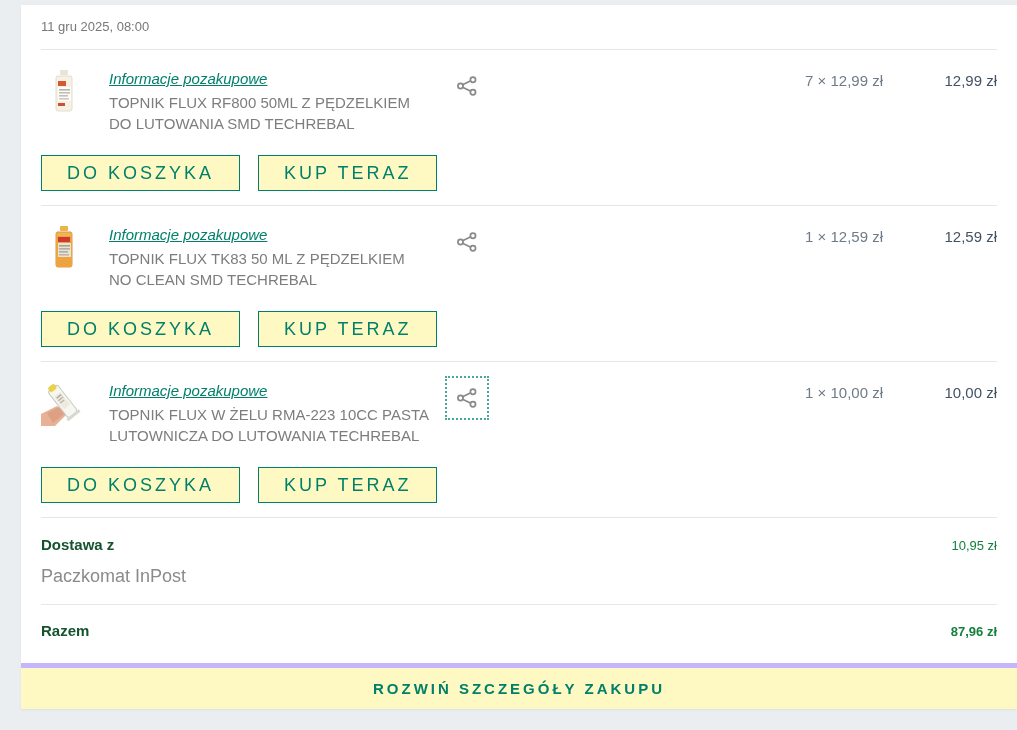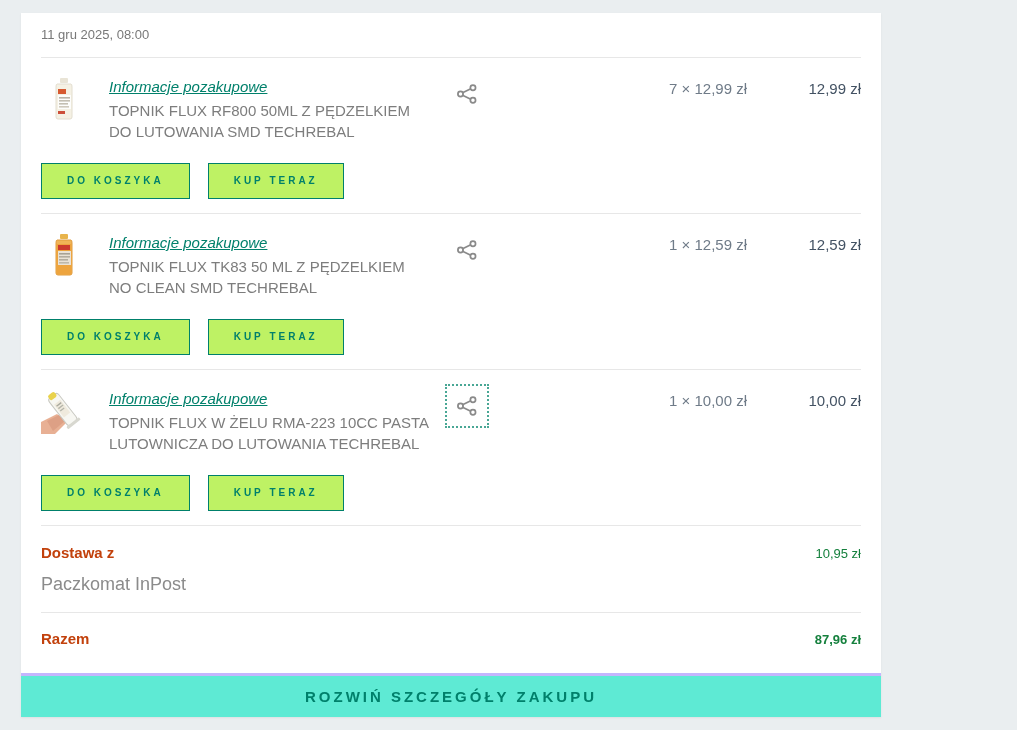--- a/index.html
+++ b/index.html
@@ -3,21 +3,21 @@
 <meta charset="utf-8">
 <style>
   html,body{margin:0;padding:0;}
   body{
     width:1017px;height:730px;position:relative;overflow:hidden;
     background:#eaeef0;
     font-family:"Liberation Sans","DejaVu Sans",sans-serif;
     -webkit-font-smoothing:antialiased;
   }
   .card{
-    position:absolute;left:21px;top:13px;width:860px;height:704px;
+    position:absolute;left:21px;top:5px;width:996px;height:704px;
     background:#ffffff;box-shadow:0 1px 2px rgba(0,0,0,.06);
     box-sizing:border-box;
   }
   .inner{padding:14px 20px 0 20px;}
   .date{font-size:13px;color:#787878;line-height:15px;}
   .seller-line{margin-top:5px;font-size:15px;color:#3c3c3c;line-height:19px;}
   .seller-link{color:#00806b;text-decoration:underline;cursor:pointer;}
   .divider{border:0;border-top:1px solid #e7e7e7;margin:15px 0 0 0;}
   .row-divider{border:0;border-top:1px solid #e7e7e7;margin:0;}
 
@@ -31,37 +31,37 @@
     width:44px;height:44px;box-sizing:border-box;padding:7px;
     border:2px dotted transparent;margin-left:16px;margin-top:-4px;
     background:transparent;display:flex;align-items:center;justify-content:center;cursor:pointer;
   }
   .share-btn.focused{border-color:#49a795;}
   .qty{justify-self:end;font-size:15px;color:#6f7b88;margin-top:4px;white-space:nowrap;}
   .price{justify-self:end;font-size:15px;color:#435263;margin-top:4px;white-space:nowrap;margin-left:31px;}
   .btn-row{margin-top:21px;display:flex;gap:18px;}
   .btn{
     display:inline-block;box-sizing:border-box;height:36px;line-height:34px;
-    border:1px solid #00806b;background:#bef264;color:#00806b;
+    border:1px solid #00806b;background:#fef9c3;color:#00806b;
     font-family:"Liberation Sans","DejaVu Sans",sans-serif;
-    font-size:10px;font-weight:bold;letter-spacing:3px;
+    font-size:18px;font-weight:normal;letter-spacing:3px;
     padding:0 25px;cursor:pointer;white-space:nowrap;
   }
 
   .delivery{padding-top:18px;}
   .line-flex{display:flex;justify-content:space-between;align-items:baseline;}
-  .sec-label{font-size:15px;font-weight:bold;color:#c2410c;}
+  .sec-label{font-size:15px;font-weight:bold;color:#14532d;}
   .sec-price{font-size:13px;color:#15803d;}
   .delivery-method{margin-top:13px;font-size:18px;color:#8b8b8b;padding-bottom:17px;}
   .razem{padding:17px 0 0 0;}
   .razem .sec-price{font-weight:bold;}
 
   .footer{
     position:absolute;left:0;right:0;bottom:0;height:41px;
-    border-top:3px solid #c4b5fd;background:#5eead4;
+    border-top:5px solid #c4b5fd;background:#fef9c3;
     display:flex;align-items:center;justify-content:center;cursor:pointer;margin-top:33px;
   }
   .footer-label{font-size:15px;font-weight:bold;letter-spacing:3px;color:#00806b;}
 </style>
 </head>
 <body>
 
 <div class="card">
   <div class="inner">
 

